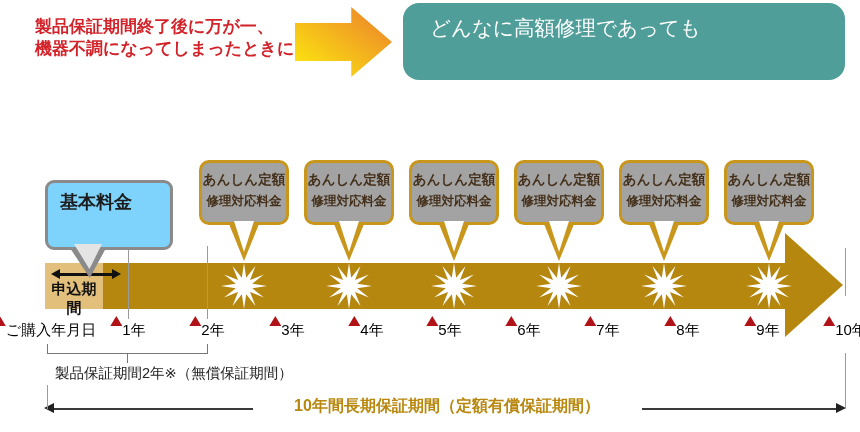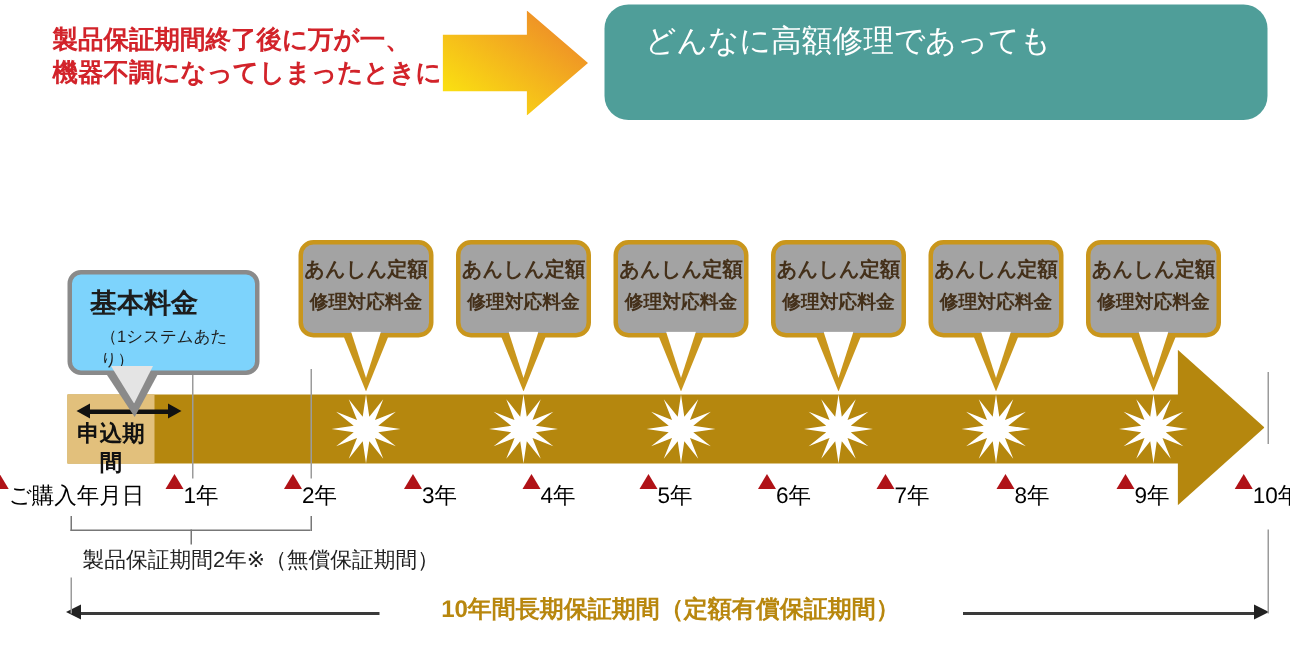--- a/index.html
+++ b/index.html
@@ -156,21 +156,20 @@
       <div class="callout" style="left: 724px;">
         <div class="co-l1">あんしん定額</div>
         <div class="co-l2">修理対応料金</div>
         <div class="co-tail-outer"></div>
         <div class="co-tail-inner"></div>
       </div>
     </div>
 
   <div class="basefee">
     <div class="basefee-title">基本料金</div>
-    <div class="basefee-sub">（1システムあたり）</div>
     <div class="bf-tail-outer"></div>
     <div class="bf-tail-inner"></div>
   </div>
 
   <div id="tick-layer">
 
   <div class="tick" style="left: 45px;">
         <span class="tri"></span>
         <span class="tick-label">ご購入年月日</span>
       </div>

